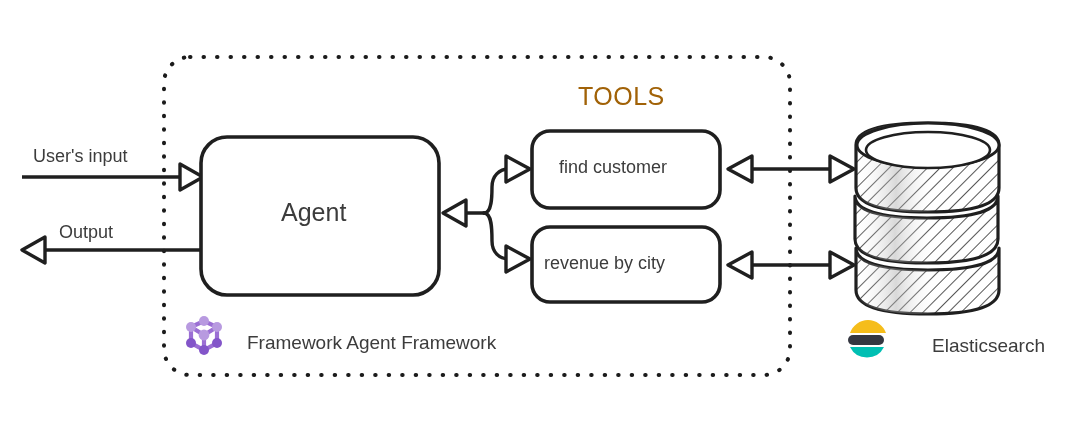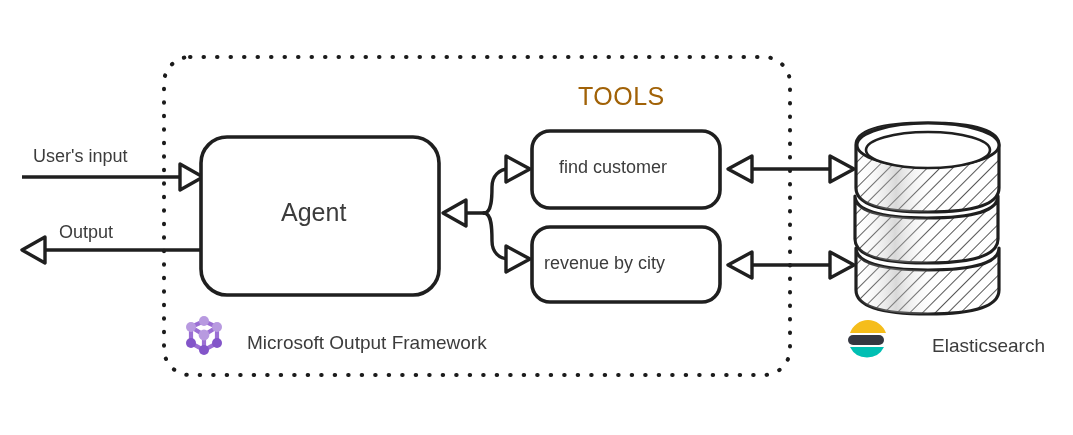--- a/index.html
+++ b/index.html
@@ -197,16 +197,16 @@
     <rect x="4" y="20" width="36" height="10" rx="5" fill="#343741"></rect>
     <path d="M 6 32 A 19 19 0 0 0 40 32 Z" fill="#00bfb3"></path>
   </svg>
 
   <div class="lbl" id="label-users-input">User's input</div>
   <div class="lbl" id="label-output">Output</div>
   <div class="lbl" id="label-tools">TOOLS</div>
   <div class="lbl" id="label-agent">Agent</div>
   <div class="lbl" id="label-find-customer">find customer</div>
   <div class="lbl" id="label-revenue-by-city">revenue by city</div>
-  <div class="lbl" id="label-maf">Microsoft Output Framework</div>
+  <div class="lbl" id="label-maf">Framework Agent Framework</div>
   <div class="lbl" id="label-elasticsearch">Elasticsearch</div>
 
 </div>
 
 </body></html>

